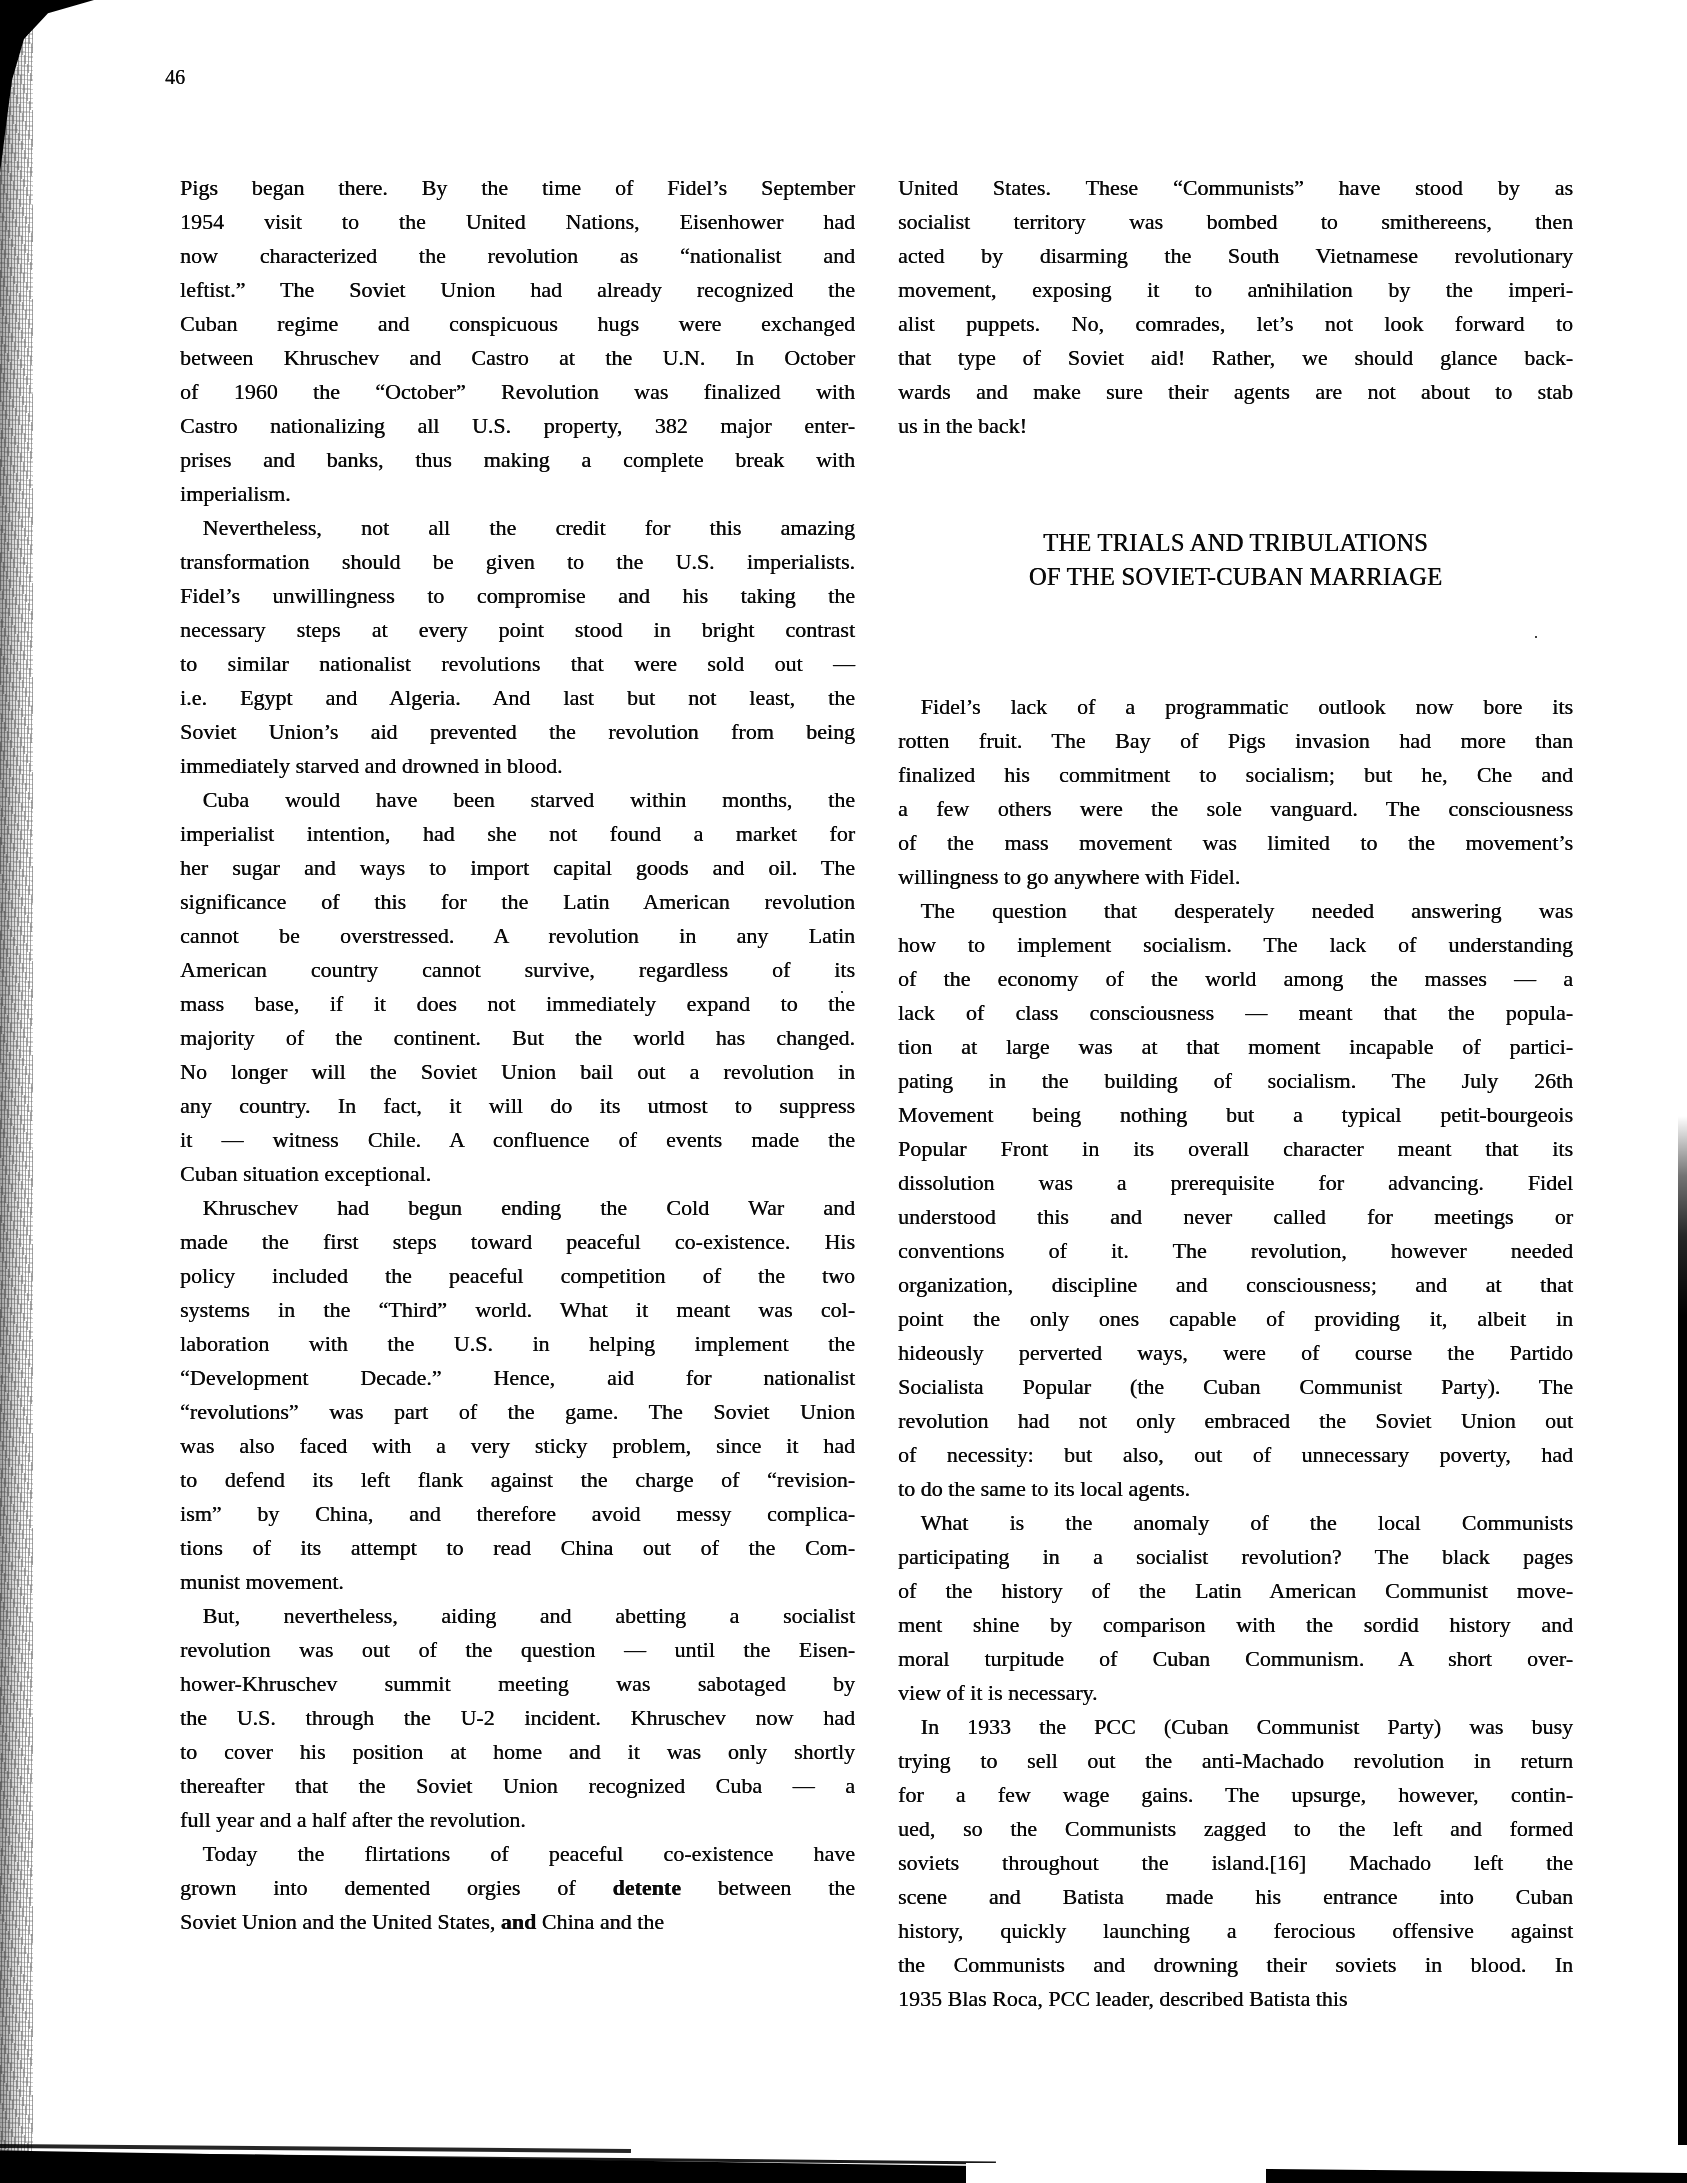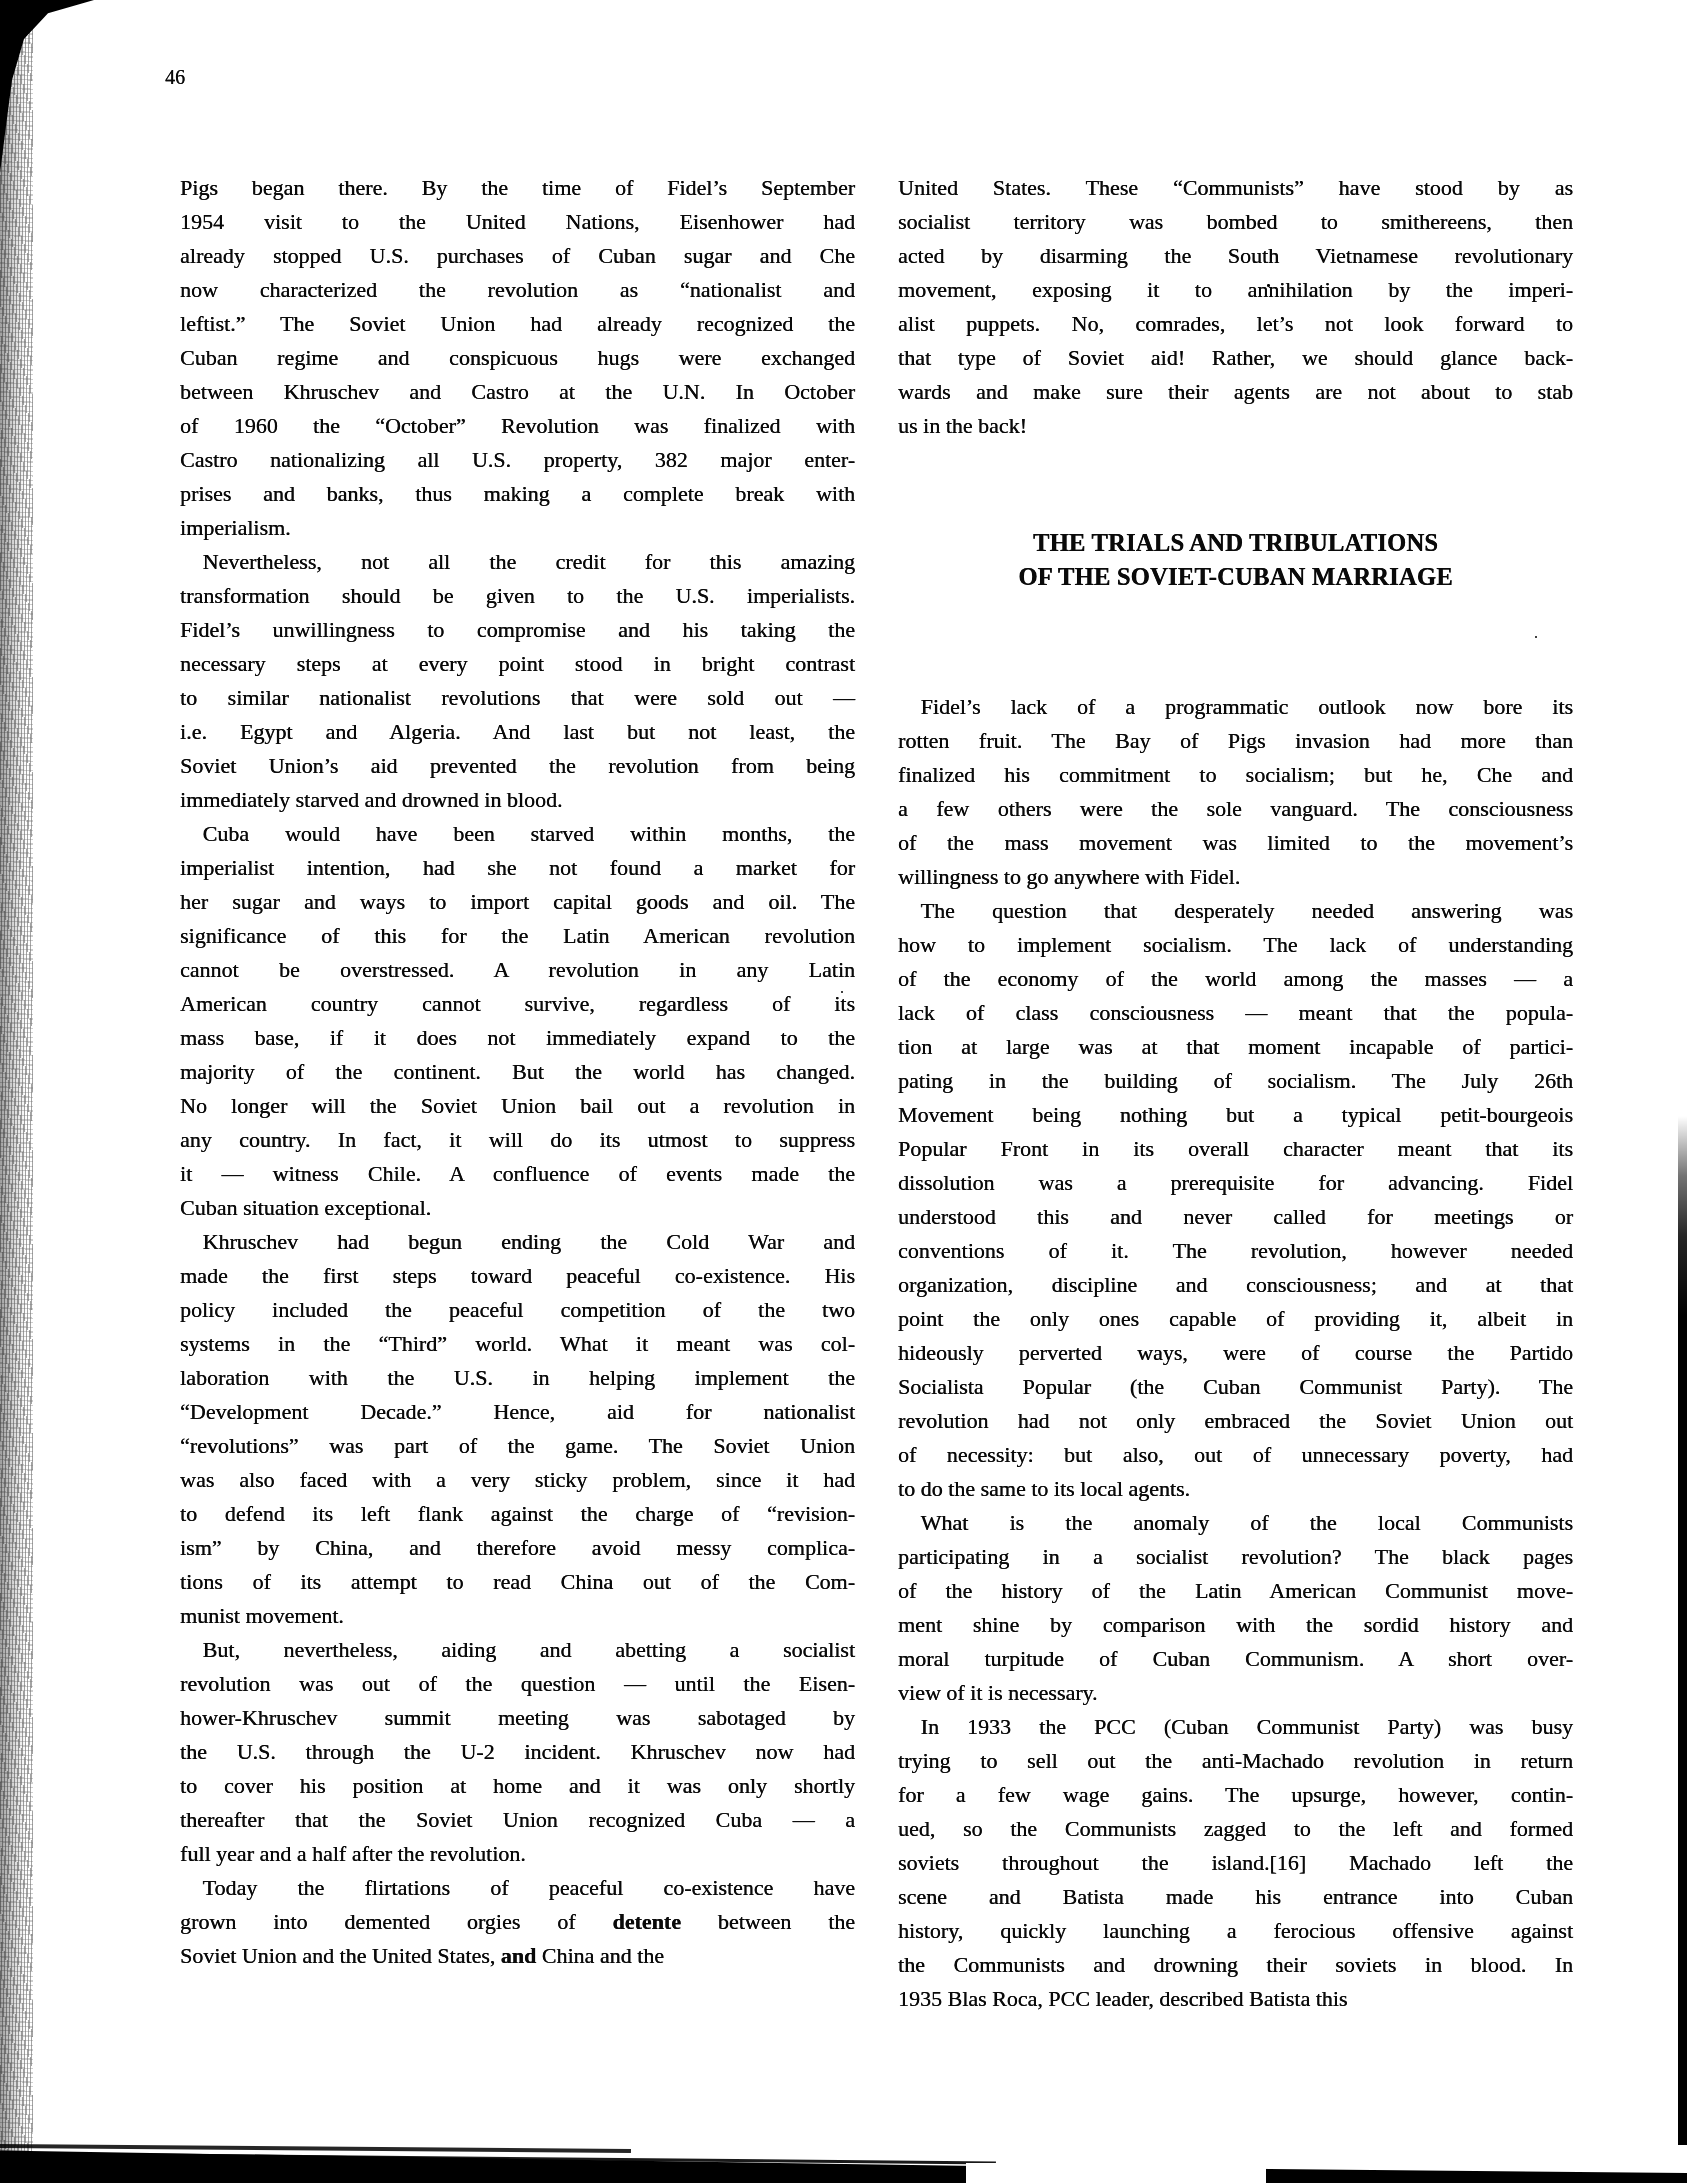--- a/index.html
+++ b/index.html
@@ -28,21 +28,21 @@
   .line {
     text-align: justify;
     text-align-last: justify;
     text-shadow: 0.3px 0 0 currentColor;
     white-space: normal;
   }
   .line.last   { text-align-last: left; }
   .line.indent { padding-left: 22.6px; }
 
   .heading {
-    font-weight: bold;
+    font-weight: normal;
     font-size: 24.6px; line-height: 34px;
     text-align: center;
     margin-top: 83px; margin-bottom: 96px;
     text-shadow: 0.4px 0 0 currentColor;
     letter-spacing: 0.2px;
   }
 
   
   #left-strip {
     position: absolute; left: 0; top: 0; width: 33px; height: 100%;
@@ -98,21 +98,20 @@
 <div id="speck1" class="speck"></div>
 <div id="speck2" class="speck"></div>
 <div id="speck3" class="speck"></div>
 
 <div id="page-number">46</div>
 
 <div id="left-col" class="column">
     <div class="para">
       <div class="line">Pigs began there. By the time of Fidel’s September</div>
       <div class="line">1954 visit to the United Nations, Eisenhower had</div>
-      <div class="line">already stopped U.S. purchases of Cuban sugar and Che</div>
       <div class="line">now characterized the revolution as “nationalist and</div>
       <div class="line">leftist.” The Soviet Union had already recognized the</div>
       <div class="line">Cuban regime and conspicuous hugs were exchanged</div>
       <div class="line">between Khruschev and Castro at the U.N. In October</div>
       <div class="line">of 1960 the “October” Revolution was finalized with</div>
       <div class="line">Castro nationalizing all U.S. property, 382 major enter-</div>
       <div class="line">prises and banks, thus making a complete break with</div>
       <div class="line last">imperialism.</div>
     </div>
     <div class="para">

